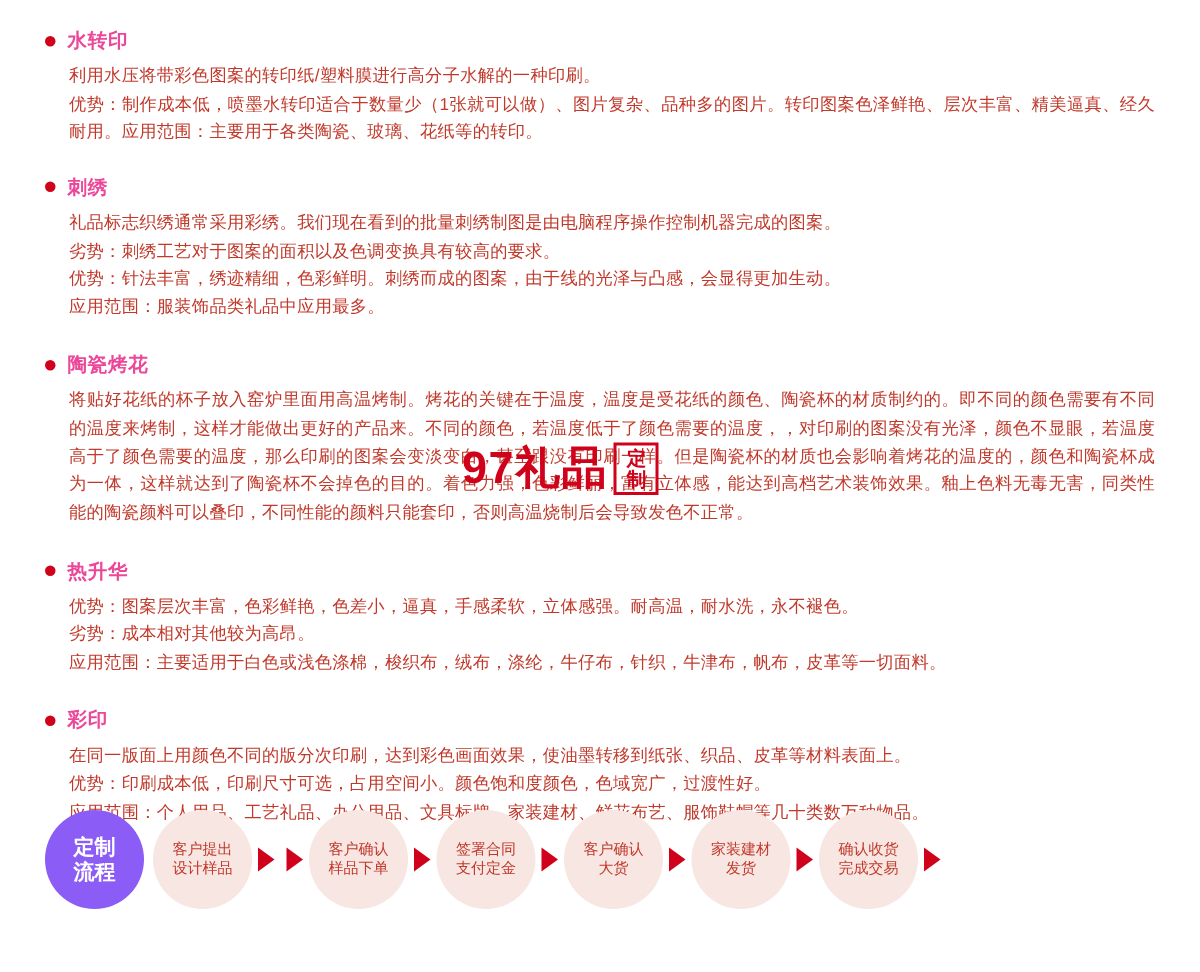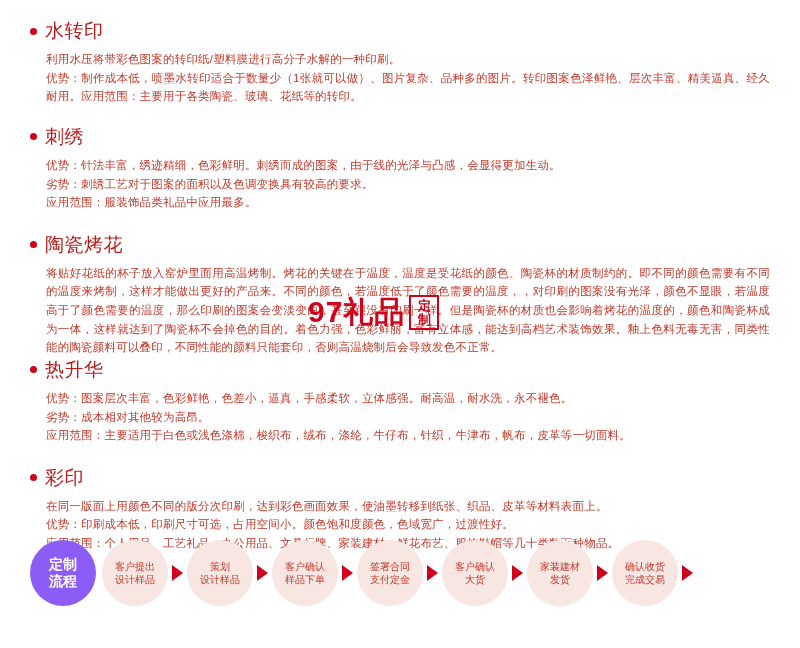--- a/index.html
+++ b/index.html
@@ -25,39 +25,39 @@
     margin-bottom: 6px;
   }
   .bullet {
     width: 7px; height: 7px;
     border-radius: 50%;
     background: #d0021b;
     flex: 0 0 auto;
     display: inline-block;
   }
   .sec-title {
-    color: #b91c1c;
-    font-size: 19px;
-    font-weight: normal;
+    color: #ec4899;
+    font-size: 13px;
+    font-weight: bold;
     letter-spacing: 0.5px;
   }
   .sec-body {
     padding-left: 16px;
   }
   .line {
     color: #c0392b;
     font-size: 11.5px;
     line-height: 1.62;
     letter-spacing: 0.2px;
     text-align: justify;
   }
   .sec-1 { margin-top: 18px; }
   .sec-2 { margin-top: 18px; }
   .sec-3 { margin-top: 20px; }
-  .sec-4 { }
+  .sec-4 { margin-top: 20px; }
   .sec-5 { margin-top: 20px; }
 
   
   #watermark {
     position: absolute;
     left: 308px; top: 292px;
     display: flex;
     align-items: center;
     gap: 4px;
     pointer-events: none;
@@ -142,22 +142,23 @@
       <div class="line">优势：制作成本低，喷墨水转印适合于数量少（1张就可以做）、图片复杂、品种多的图片。转印图案色泽鲜艳、层次丰富、精美逼真、经久耐用。应用范围：主要用于各类陶瓷、玻璃、花纸等的转印。</div>
     </div>
   </div>
 
   <div class="section sec-2">
     <div class="sec-head">
       <span class="bullet"></span>
       <span class="sec-title">刺绣</span>
     </div>
     <div class="sec-body">
+      <div class="line">礼品标志织绣通常采用彩绣。我们现在看到的批量刺绣制图是由电脑程序操作控制机器完成的图案。</div>
+      <div class="line">劣势：刺绣工艺对于图案的面积以及色调变换具有较高的要求。</div>
       <div class="line">优势：针法丰富，绣迹精细，色彩鲜明。刺绣而成的图案，由于线的光泽与凸感，会显得更加生动。</div>
-      <div class="line">劣势：刺绣工艺对于图案的面积以及色调变换具有较高的要求。</div>
       <div class="line">应用范围：服装饰品类礼品中应用最多。</div>
     </div>
   </div>
 
   <div class="section sec-3">
     <div class="sec-head">
       <span class="bullet"></span>
       <span class="sec-title">陶瓷烤花</span>
     </div>
     <div class="sec-body">
@@ -203,24 +204,20 @@
       <span>流程</span>
     </div>
     <div class="flow-gap"></div>
 
     <div class="flow-node">
       <span>客户提出</span>
       <span>设计样品</span>
     </div>
     <div class="flow-arrow"></div>
 
-    <div class="flow-node">
-      <span>策划</span>
-      <span>设计样品</span>
-    </div>
     <div class="flow-arrow"></div>
 
     <div class="flow-node">
       <span>客户确认</span>
       <span>样品下单</span>
     </div>
     <div class="flow-arrow"></div>
 
     <div class="flow-node">
       <span>签署合同</span>

